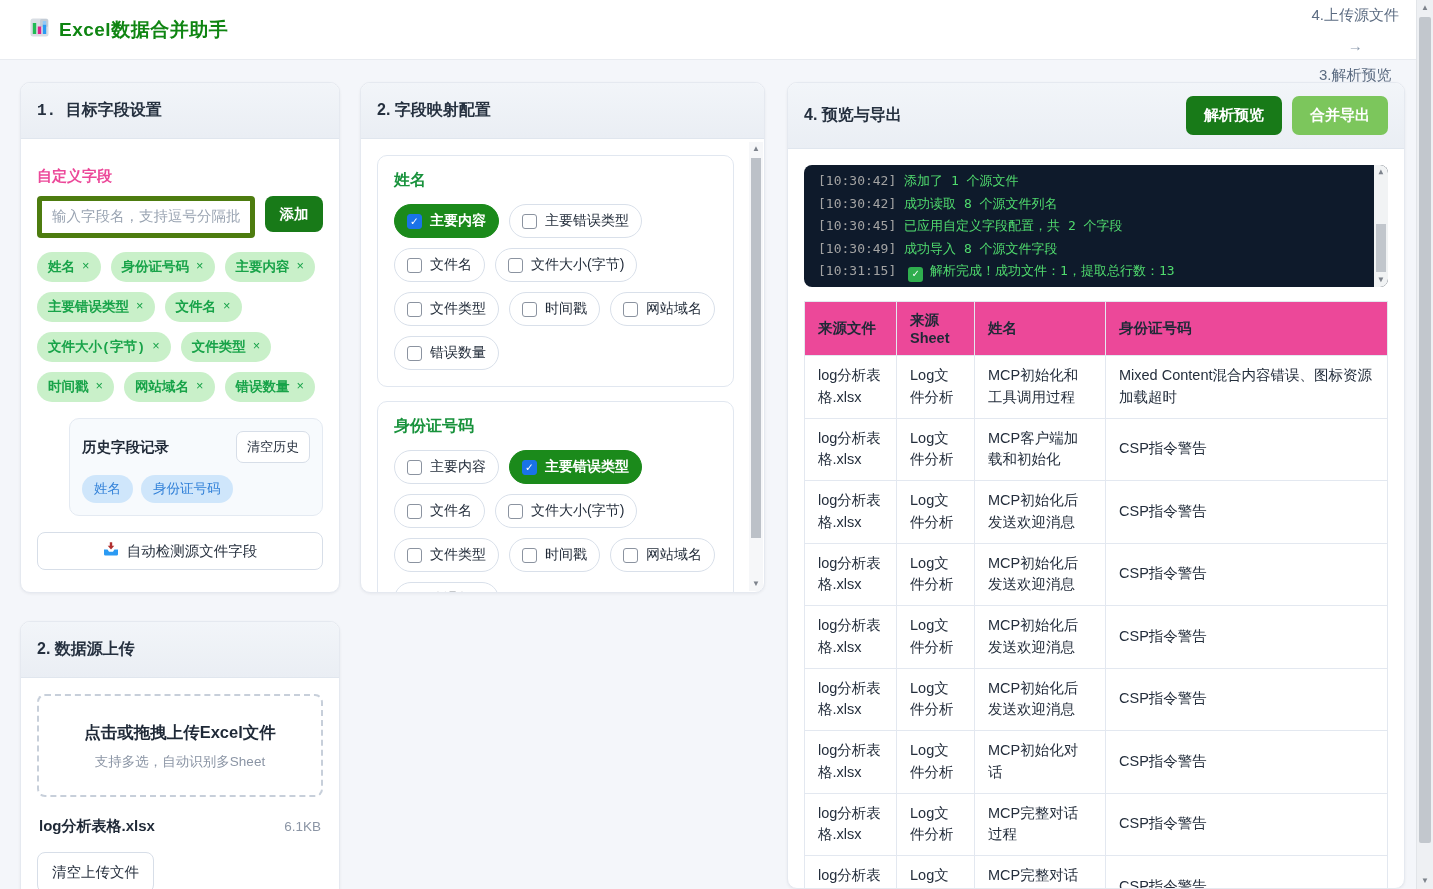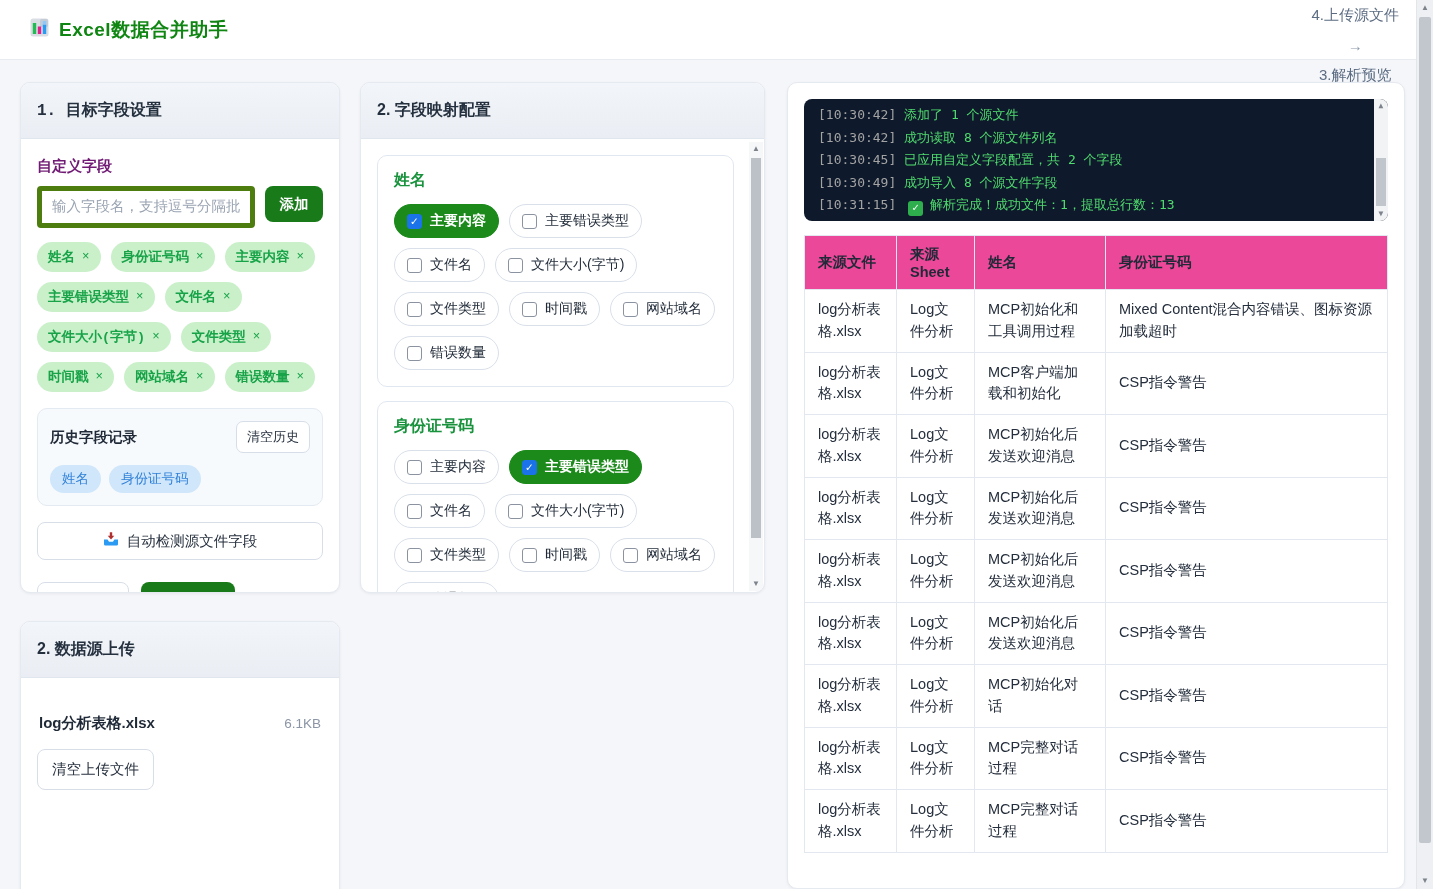--- a/index.html
+++ b/index.html
@@ -30,41 +30,41 @@
   }
   .panel-body { padding:16px; }
   .col1 { position:absolute; left:20px; top:82px; width:320px; }
   .col2 { position:absolute; left:360px; top:82px; width:405px; }
   .col3 { position:absolute; left:787px; top:82px; width:618px; }
   .panel-fields { height:511px;font-family:Liberation Mono, monospace; }
   .panel-upload { margin-top:28px; height:320px; }
   .panel-mapping { height:511px; position:relative; }
   .panel-preview { height:807px; }
   
-  .section-label { font-weight:bold; font-size:15px; color:#701a75; margin:2px 0 10px; }
+  .section-label { font-weight:bold; font-size:15px; color:#ec4899; margin:12px 0 10px; }
   .add-row { display:flex; gap:10px; }
   .field-input {
     flex:1; height:36px; min-width:0; border:5px solid #4d7c0f; border-radius:4px;
     padding:16px 10px; font-size:14.5px; color:#333; outline:none;
     font-family:inherit;
   }
   .field-input::placeholder { color:#9aa4b2; }
   .btn { border:none; cursor:pointer; font-family:inherit; }
   .btn-green { background:#187a18; color:#fff; font-weight:bold; border-radius:8px; }
   .add-btn { width:58px; height:36px; font-size:14.5px; }
   .tags { display:flex; flex-wrap:wrap; gap:10px; margin-top:14px; }
   .tag {
     background:#c9f0c9; color:#18a349; font-weight:bold; font-size:13.5px;
     padding:6px 11px; border-radius:999px; display:inline-flex; gap:7px; align-items:center;
     cursor:pointer;
   }
   .tag-x { font-size:12.5px; font-weight:normal; }
   .history {
     margin-top:16px; background:#f7fafd; border:1px solid #e4eaf2;
-    border-radius:10px; padding:12px;
+    border-radius:10px; padding:12px;margin-left:32px;
   }
   .history-head { display:flex; justify-content:space-between; align-items:center; }
   .history-title { font-weight:bold; font-size:14.5px; color:#1f2937; }
   .btn-white {
     background:#fff; border:1px solid #d7dee8; border-radius:7px;
     color:#27313f; font-family:inherit; cursor:pointer;
   }
   .clear-history { padding:6px 10px; font-size:13px; }
   .history-tags { margin-top:12px; display:flex; gap:8px; flex-wrap:wrap; }
   .htag { background:#cfe6fb; color:#3180d8; font-size:13.5px; padding:5px 12px; border-radius:999px; cursor:pointer; }
@@ -246,20 +246,24 @@
       <div class="actions">
         <button class="btn-white clear-fields">清空字段</button>
         <button class="btn btn-green apply-btn">应用配置</button>
       </div>
     </div>
   </div>
 
   <div class="panel panel-upload">
     <div class="panel-head">2. 数据源上传</div>
     <div class="panel-body">
+      <div class="dropzone">
+        <div class="dz-title">点击或拖拽上传Excel文件</div>
+        <div class="dz-sub">支持多选，自动识别多Sheet</div>
+      </div>
       <div id="file-list">
           <div class="file-row">
             <span class="file-name">log分析表格.xlsx</span>
             <span class="file-size">6.1KB</span>
           </div>
         </div>
       <button class="btn-white clear-upload">清空上传文件</button>
     </div>
   </div>
 </div>
@@ -349,20 +353,27 @@
     <div class="sb mid-sb">
       <div class="sb-arrow sb-up">▲</div>
       <div class="sb-thumb"></div>
       <div class="sb-arrow sb-down">▼</div>
     </div>
   </div>
 </div>
 
 <div class="col3">
   <div class="panel panel-preview">
+    <div class="panel-head preview-head">
+      <span>4. 预览与导出</span>
+      <span class="preview-actions">
+        <button class="btn btn-green parse-btn">解析预览</button>
+        <button class="btn export-btn">合并导出</button>
+      </span>
+    </div>
     <div class="panel-body">
       <div class="console">
         <div id="console-lines">
             <div class="log-line"><span class="log-time">[10:30:42]</span> <span class="log-msg">添加了 1 个源文件</span></div>
             <div class="log-line"><span class="log-time">[10:30:42]</span> <span class="log-msg">成功读取 8 个源文件列名</span></div>
             <div class="log-line"><span class="log-time">[10:30:45]</span> <span class="log-msg">已应用自定义字段配置，共 2 个字段</span></div>
             <div class="log-line"><span class="log-time">[10:30:49]</span> <span class="log-msg">成功导入 8 个源文件字段</span></div>
             <div class="log-line"><span class="log-time">[10:31:15]</span> <span class="check-badge">✓</span><span class="log-msg">解析完成！成功文件：1，提取总行数：13</span></div>
           </div>
         <div class="sb console-sb">

